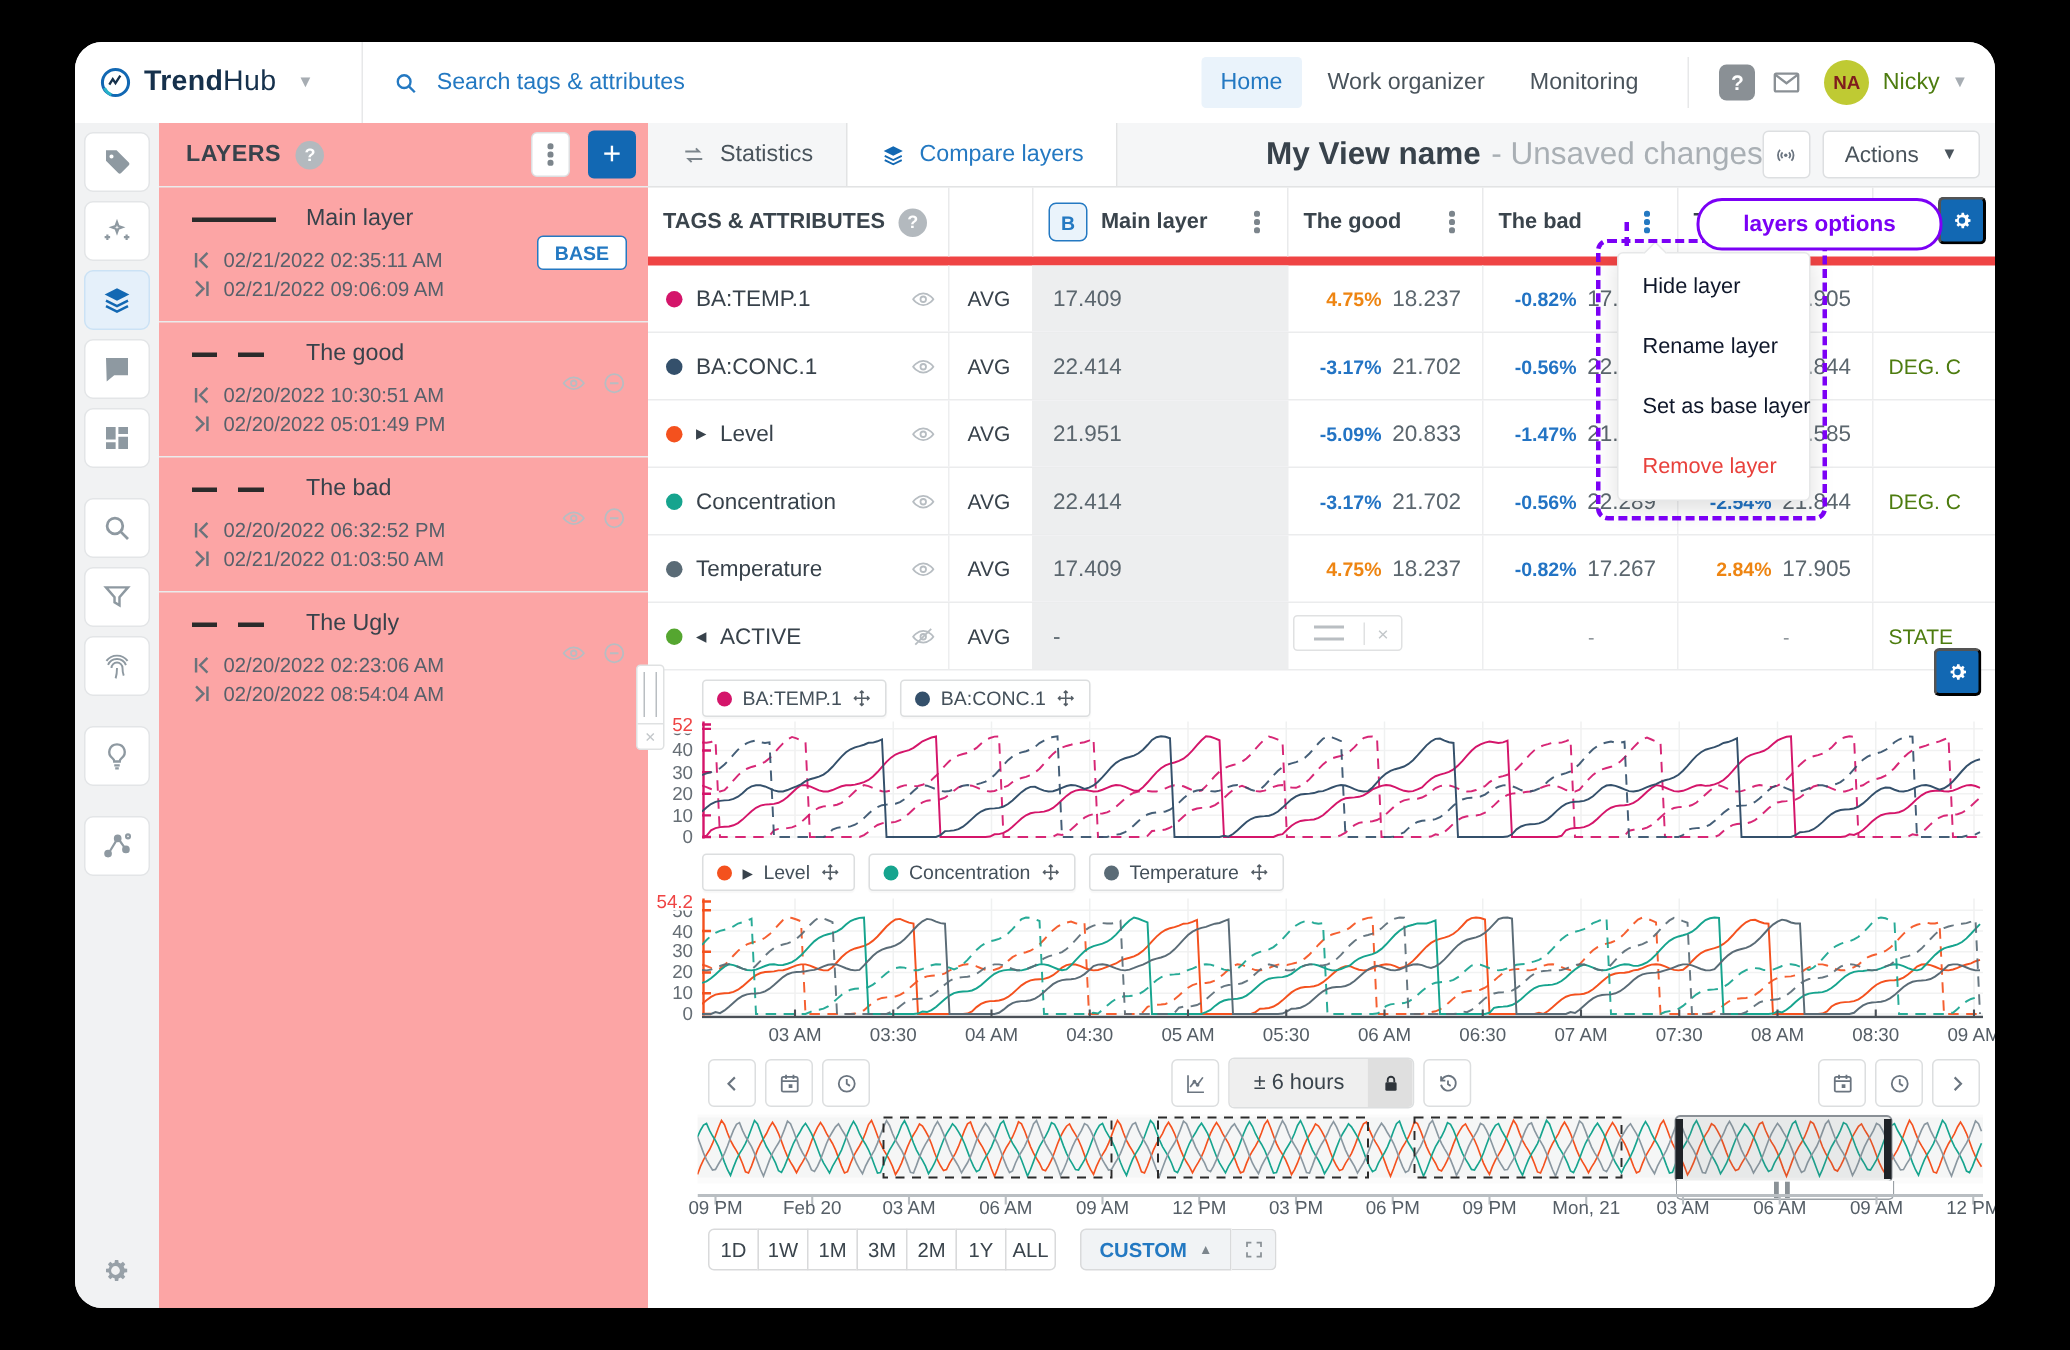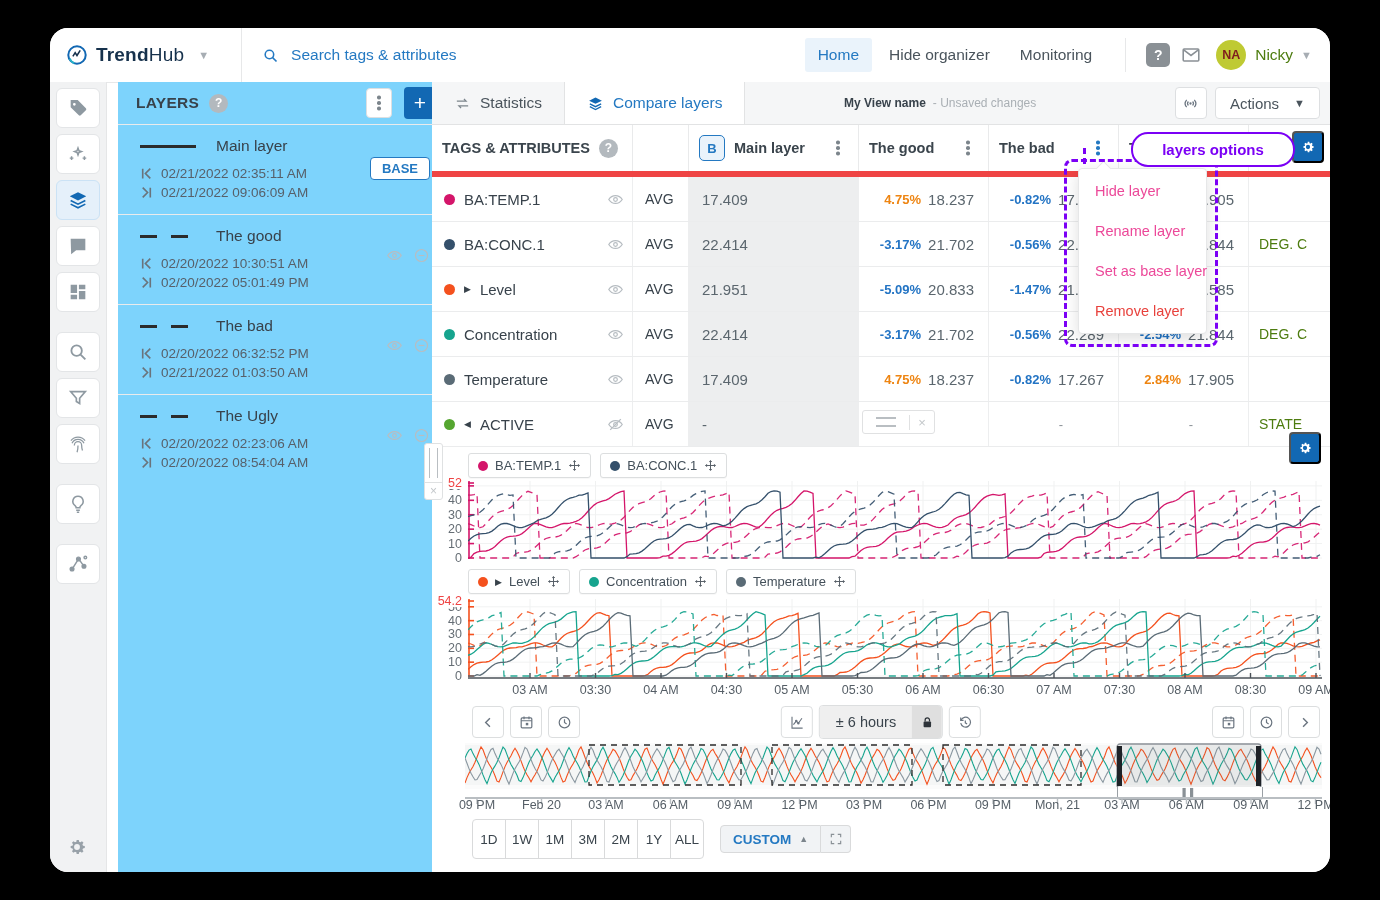--- a/index.html
+++ b/index.html
@@ -36,21 +36,21 @@
   .rail-card{width:42px;height:38px;margin:6px auto 0;background:#fff;border:1px solid #E3E5E7;
              border-radius:6px;display:flex;align-items:center;justify-content:center;color:#8E99A1;}
   .rail-card.active{background:#E5F0FA;border-color:#CBE2F5;color:#1268B3;}
   .rail-card.gap{margin-top:20px;}
   .rail-gear{position:absolute;left:16px;bottom:14px;color:#98A1A8;}
   .ic{display:inline-flex;align-items:center;justify-content:center;}
   .ic svg{width:22px;height:22px;display:block;}
   .ic.small svg{width:13px;height:13px;}
   .ic.mid svg{width:17px;height:17px;}
   
-  .panel{position:absolute;left:68px;top:54px;width:326px;bottom:0;background:#7dd3fc;
+  .panel{position:absolute;left:56px;top:54px;width:326px;bottom:0;background:#fca5a5;
          border-right:1px solid #D9DBDD;}
   .panel-head{height:42px;display:flex;align-items:center;padding:0 8px 0 18px;gap:10px;}
   .panel-title{font-size:15.5px;font-weight:700;color:#38424B;letter-spacing:.3px;}
   .helpc{width:19px;height:19px;border-radius:50%;background:#B3B9BE;color:#fff;font-weight:700;
          font-size:12px;display:inline-flex;align-items:center;justify-content:center;}
   .panel-head .spacer{flex:1;}
   .kebab-btn{width:26px;height:30px;border:1px solid #DDDFE1;border-radius:4px;background:#fff;
              display:flex;align-items:center;justify-content:center;}
   .kdots{width:3.5px;height:3.5px;border-radius:50%;background:#7C858C;
          box-shadow:0 -5.5px 0 #7C858C,0 5.5px 0 #7C858C;display:inline-block;}
@@ -70,21 +70,21 @@
   
   .content{position:absolute;left:382px;top:54px;width:898px;bottom:0;background:#fff;}
   .tabs-row{height:42px;background:#F5F6F7;border-bottom:1px solid #E2E3E4;display:flex;
             align-items:center;position:relative;}
   .tab{display:flex;align-items:center;gap:9px;height:42px;padding:0 22px;font-size:15.5px;
        color:#4A545C;}
   .tab .ic{color:#7C858C;}
   .tab.active{background:#fff;color:#2479C2;border-right:1px solid #E2E3E4;border-left:1px solid #E2E3E4;}
   .tab.active .ic{color:#1268B3;}
   .view-title{position:absolute;left:412px;top:0;height:42px;display:flex;align-items:center;
-              gap:7px;font-size:12px;}
+              gap:7px;font-size:21px;}
   .view-name{font-weight:700;color:#38424B;}
   .view-status{color:#A9AFB4;}
   .tabs-actions{position:absolute;right:10px;top:5px;display:flex;gap:8px;}
   .wbtn{height:32px;border:1px solid #DDDFE1;border-radius:4px;background:#fff;display:flex;
         align-items:center;justify-content:center;color:#4A545C;font-size:15px;}
   .wbtn.sq{width:32px;color:#6B7580;}
   .wbtn.actions{padding:0 14px;gap:9px;}
   
   .thead{display:grid;grid-template-columns:200px 56px 170px 130px 130px 130px 82px;height:46px;
          border-bottom:6px solid #ef4444;align-items:center;font-size:14.5px;font-weight:700;color:#3A444C;}
@@ -140,21 +140,21 @@
   .ov-strip{position:absolute;left:33px;top:0;width:857px;height:46px;background:#FBFBFB;}
   .ov-grip{position:absolute;top:44px;height:12px;border:1px solid #9AA0A5;border-top:none;
            border-radius:0 0 4px 4px;background:#fff;display:flex;align-items:center;
            justify-content:center;color:#8A9196;font-size:9px;letter-spacing:1px;}
   .ov-axis{position:absolute;left:33px;top:48px;width:857px;height:8px;}
   .ov-labels{position:absolute;left:33px;top:55px;width:880px;height:16px;}
   .ov-lab{position:absolute;width:56px;text-align:center;font-size:12.5px;color:#555E66;}
   
   .ranges{display:flex;align-items:center;margin:4px 0 0 40px;gap:16px;}
   .rgrp{display:flex;}
-  .rbtn{min-width:34px;height:40px;border:1px solid #D9DADB;background:#fff;margin-left:-1px;
+  .rbtn{min-width:34px;height:28px;border:1px solid #D9DADB;background:#fff;margin-left:-1px;
         display:flex;align-items:center;justify-content:center;font-size:13.5px;color:#3A444C;padding:0 2px;}
   .rbtn:first-child{border-radius:4px 0 0 4px;margin-left:0;}
   .rbtn:last-child{border-radius:0 4px 4px 0;}
   .custom-grp{display:flex;}
   .custom-btn{height:28px;display:flex;align-items:center;gap:8px;padding:0 12px;
               border:1px solid #D9DADB;background:#F1F3F5;color:#2479C2;font-weight:600;
               font-size:13.5px;border-radius:4px 0 0 4px;}
   .custom-caret{color:#7C858C;font-size:9px;}
   .expand-btn{width:30px;height:28px;border:1px solid #D9DADB;border-left:none;background:#F1F3F5;
               border-radius:0 4px 4px 0;display:flex;align-items:center;justify-content:center;color:#8A9196;}
@@ -164,21 +164,21 @@
   .v-handle{position:absolute;left:374px;top:415px;width:17px;background:#fff;border:1px solid #DFE1E2;
             border-radius:3px;z-index:20;display:flex;flex-direction:column;align-items:center;}
   .v-handle .bars{height:30px;width:7px;border-left:1.5px solid #B9BEC2;border-right:1.5px solid #B9BEC2;margin:4px 0;}
   .v-handle .vx{border-top:1px solid #DFE1E2;width:100%;text-align:center;color:#C3C7CA;font-size:12px;line-height:16px;}
   .h-handle{position:absolute;left:812px;top:382px;height:22px;background:#fff;border:1px solid #E0E1E2;
             border-radius:3px;z-index:20;display:flex;align-items:center;}
   .h-handle .bars{width:20px;height:6px;border-top:2px solid #B9BEC2;border-bottom:2px solid #B9BEC2;margin:0 13px;}
   .h-handle .hx{border-left:1px solid #E0E1E2;width:24px;text-align:center;color:#C3C7CA;font-size:13px;}
   .ctx-menu{position:absolute;left:1028px;top:140px;width:127px;background:#fff;z-index:40;
             border:1px solid #E6E7E8;border-radius:4px;box-shadow:0 5px 16px rgba(0,0,0,.13);padding:2px 0;}
-  .ctx-menu .mi{height:40px;display:flex;align-items:center;padding:0 16px;font-size:14.5px;color:#ec4899;white-space:nowrap;}
+  .ctx-menu .mi{height:40px;display:flex;align-items:center;padding:0 16px;font-size:14.5px;color:#0f172a;white-space:nowrap;}
   .ctx-menu .mi.danger{color:#E8413C;}
   .menu-notch{position:absolute;left:1048px;top:135px;width:10px;height:10px;background:#fff;
               transform:rotate(45deg);border-left:1px solid #E6E7E8;border-top:1px solid #E6E7E8;z-index:41;}
   .anno-rect{position:absolute;left:1014px;top:131px;width:148px;height:182px;z-index:45;
              border:3px dashed #7B00F5;border-radius:8px;pointer-events:none;}
   .anno-tick{position:absolute;left:1033px;top:120px;height:16px;width:0;border-left:3px dashed #7B00F5;z-index:45;}
   .anno-label{position:absolute;left:1081px;top:104px;width:160px;height:31px;background:#fff;
               border:2.5px solid #7B00F5;border-radius:17px;color:#7B00F5;font-weight:700;font-size:15px;
               display:flex;align-items:center;justify-content:center;z-index:46;}
 </style>
@@ -204,21 +204,21 @@
       <span class="ic mid" data-interactable="false" style="color:#2479C2">
         <svg viewBox="0 0 24 24" fill="none" stroke="currentColor" stroke-width="2.2">
             <circle cx="10.5" cy="10.5" r="6"></circle>
             <path d="M15 15l5.5 5.5"></path>
           </svg>
       </span>
       <input type="text" data-interactable="true" placeholder="Search tags &amp; attributes" style="">
     </div>
     <nav class="topnav" data-interactable="false" id="topnav">
         <div class="nav-item active" data-interactable="true">Home</div>
-        <div class="nav-item" data-interactable="true">Hide organizer</div>
+        <div class="nav-item" data-interactable="true">Work organizer</div>
         <div class="nav-item" data-interactable="true">Monitoring</div>
       </nav>
     <div class="tb-icons" data-interactable="false">
       <span class="qsq" data-interactable="true">?</span>
       <span class="ic" data-interactable="true" style="color:#8A9095">
         <svg viewBox="0 0 24 24" fill="none" stroke="currentColor" stroke-width="1.7">
             <rect x="3.5" y="5.5" width="17" height="13" rx="1"></rect>
             <path d="M4 6.5l8 6 8-6"></path>
           </svg>
       </span>

